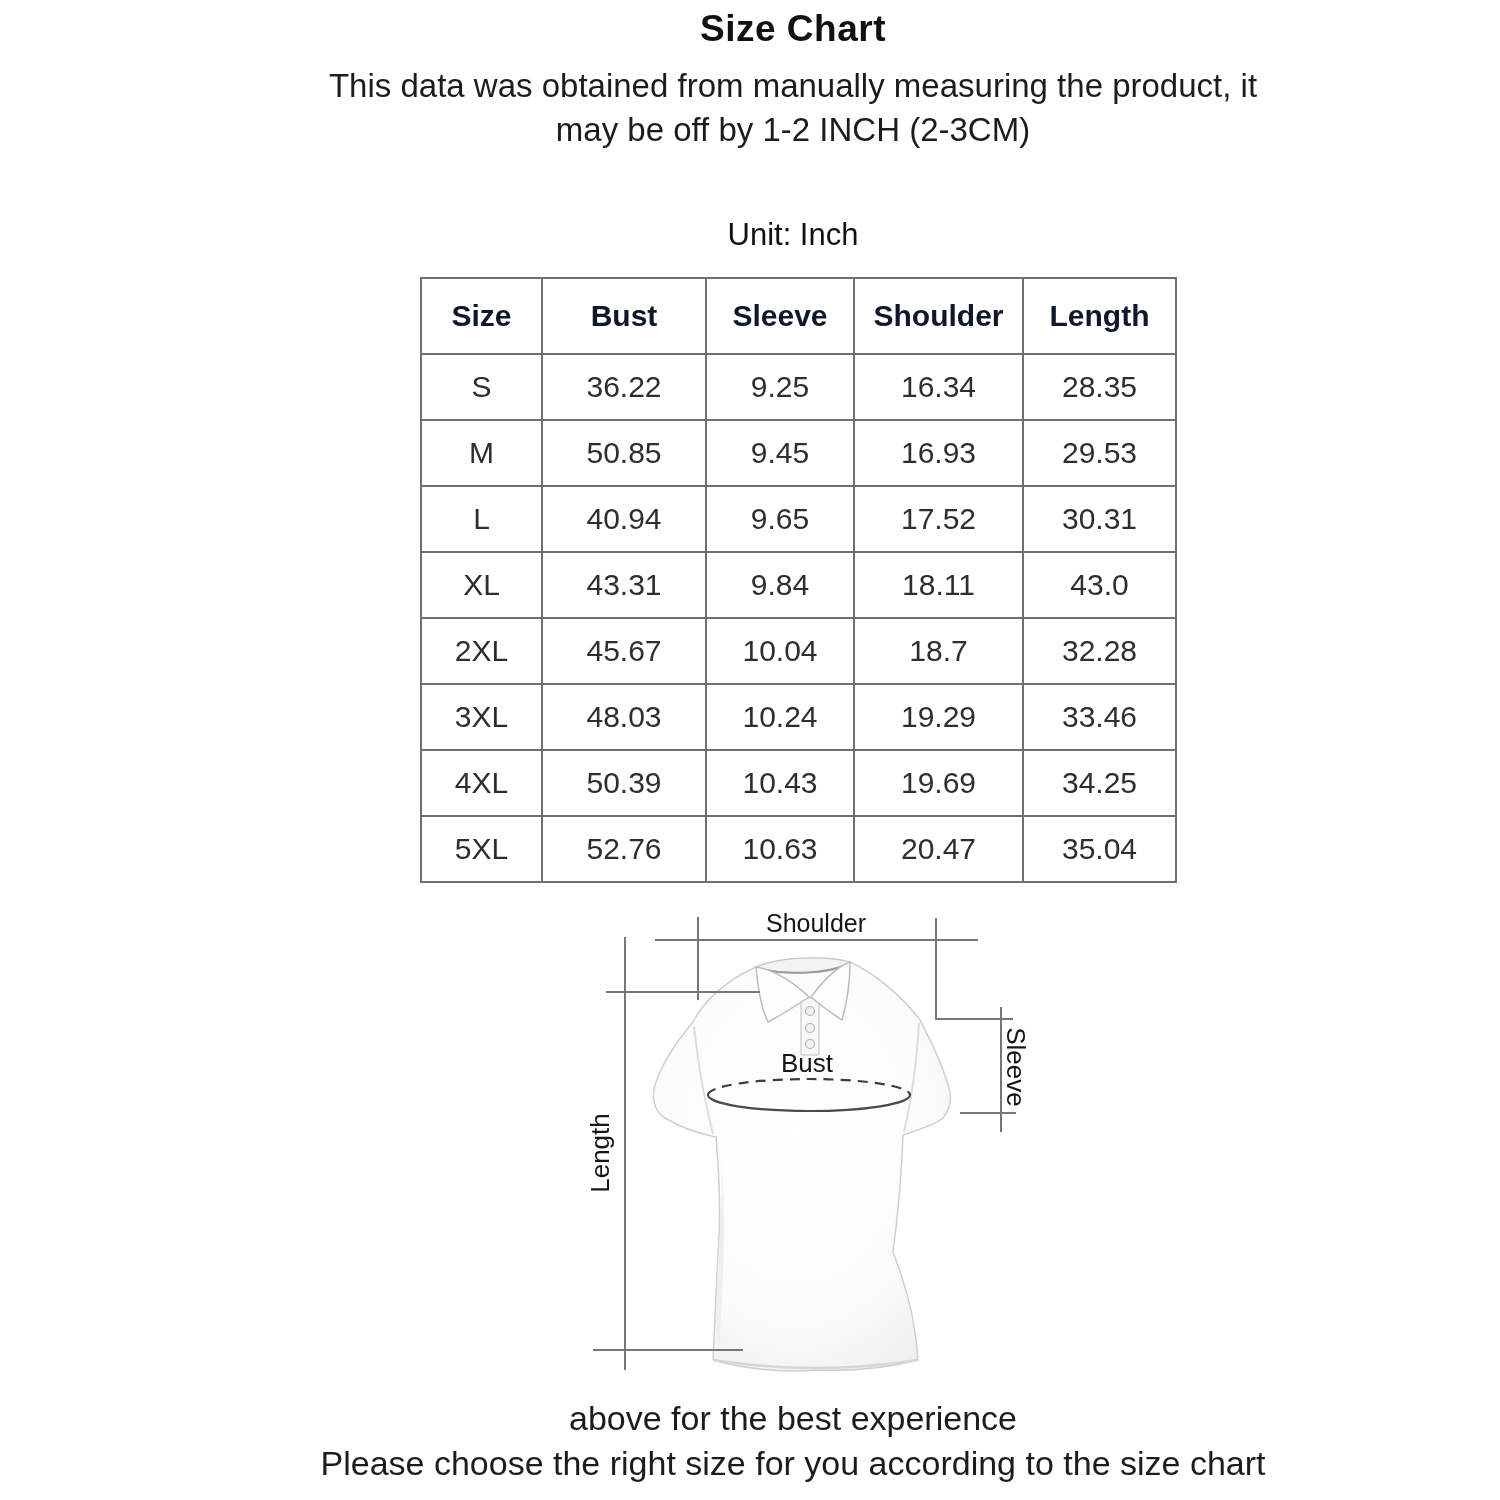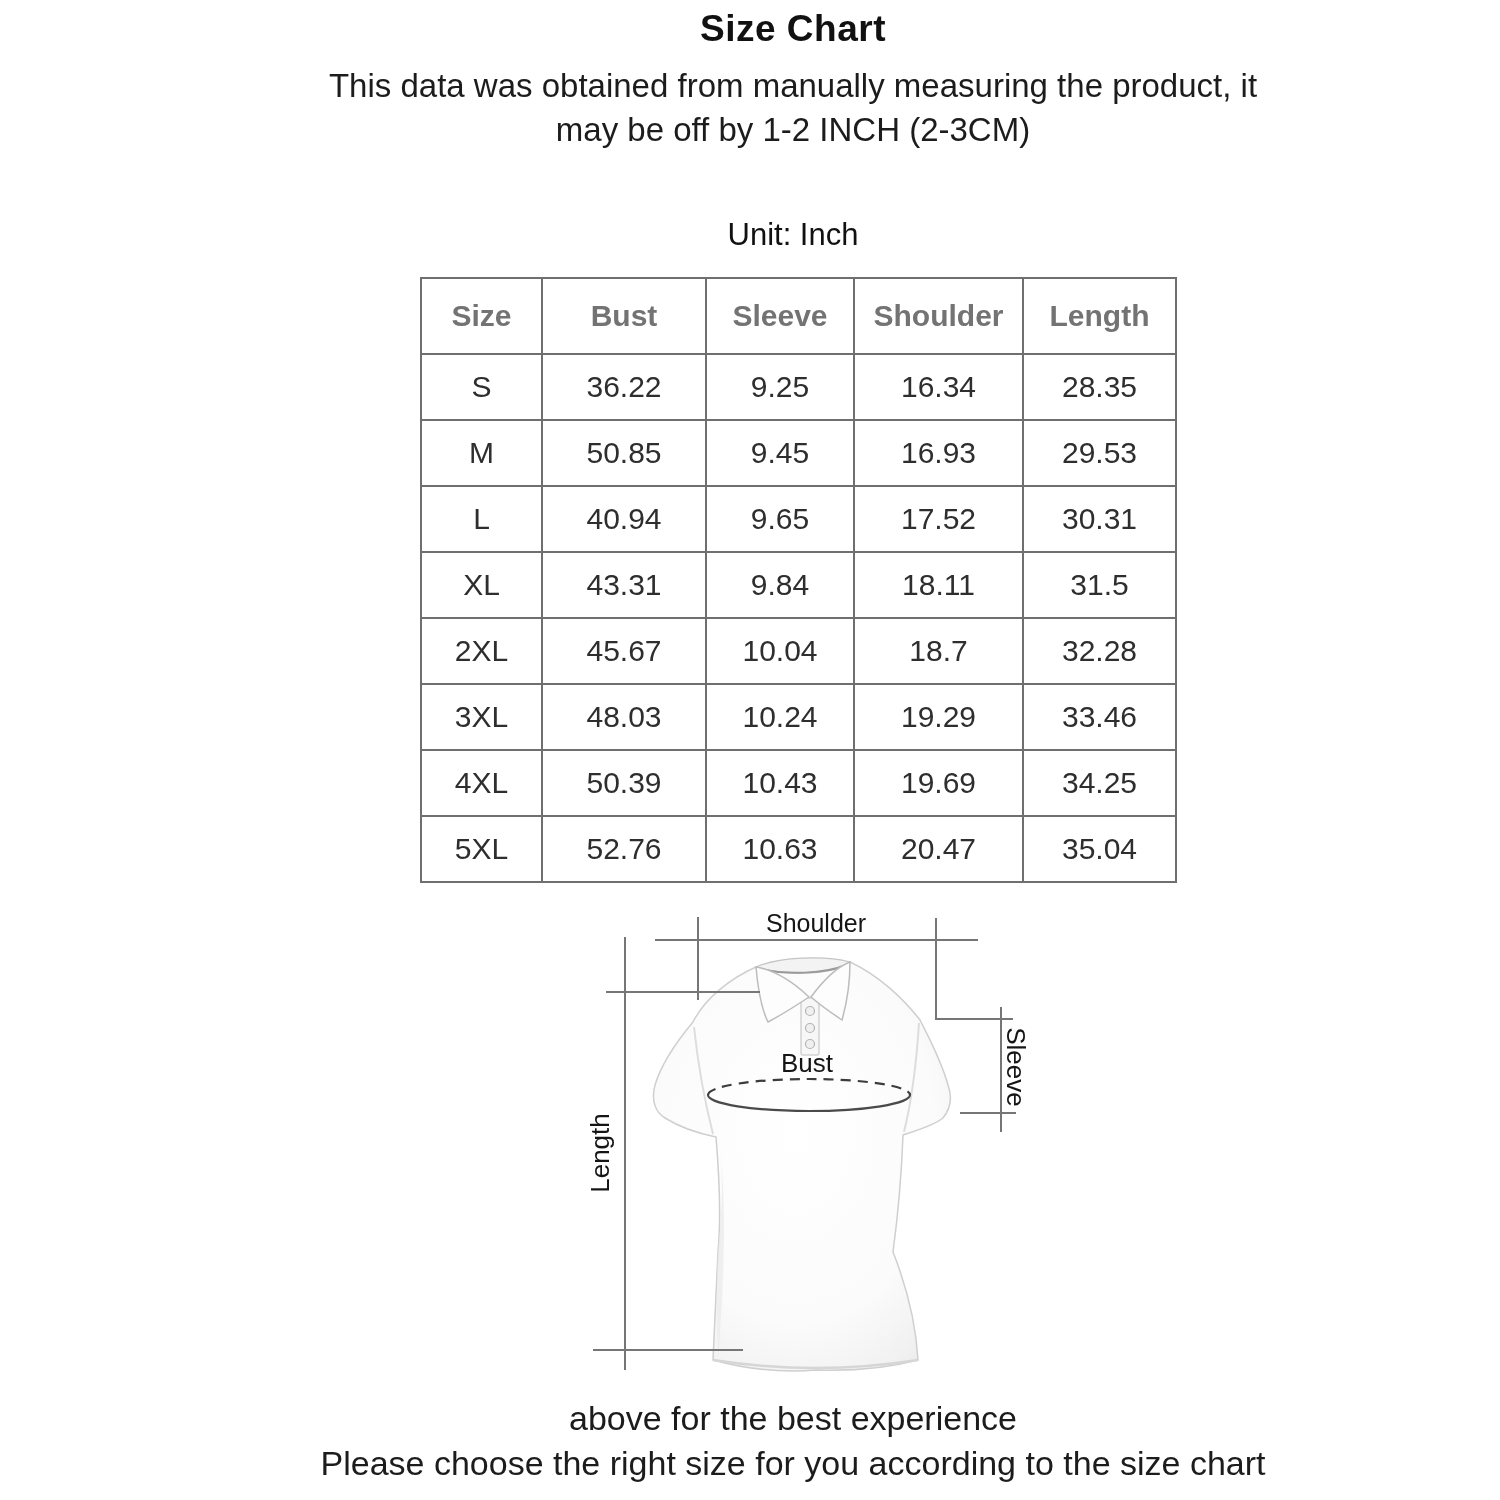--- a/index.html
+++ b/index.html
@@ -13,21 +13,21 @@
   .center-text { left:0; width:1500px; text-align:center; }
 
   .page-title { top:8px; font-size:37px; font-weight:700; letter-spacing:0.5px; color:#111; }
   .desc { top:64px; font-size:33px; font-weight:500; line-height:44px; color:#1c1c1c; }
   .unit { top:217px; font-size:31px; font-weight:400; color:#111; }
   .footer-note { top:1396px; font-size:34px; font-weight:500; line-height:45px; color:#1c1c1c; }
 
   .table-wrap { top:277px; left:377px; }
   table { border-collapse:collapse; table-layout:fixed; width:755px; }
   th, td { border:2px solid #6f6f6f; text-align:center; vertical-align:middle; padding:0; }
-  th { font-size:30px; font-weight:700; height:74px; color:#737373; }
+  th { font-size:30px; font-weight:700; height:74px; color:#0f172a; }
   td { font-size:30px; font-weight:400; height:64px; color:#2e2e2e; }
   col.c-size     { width:121px; }
   col.c-bust     { width:164px; }
   col.c-sleeve   { width:148px; }
   col.c-shoulder { width:169px; }
   col.c-length   { width:153px; }
 
   .diagram { top:900px; left:530px; width:490px; height:490px; }
   svg text {
     font-family:"Liberation Sans", sans-serif;
@@ -84,21 +84,21 @@
           <td>40.94</td>
           <td>9.65</td>
           <td>17.52</td>
           <td>30.31</td>
         </tr>
         <tr>
           <td>XL</td>
           <td>43.31</td>
           <td>9.84</td>
           <td>18.11</td>
-          <td>31.5</td>
+          <td>43.0</td>
         </tr>
         <tr>
           <td>2XL</td>
           <td>45.67</td>
           <td>10.04</td>
           <td>18.7</td>
           <td>32.28</td>
         </tr>
         <tr>
           <td>3XL</td>

